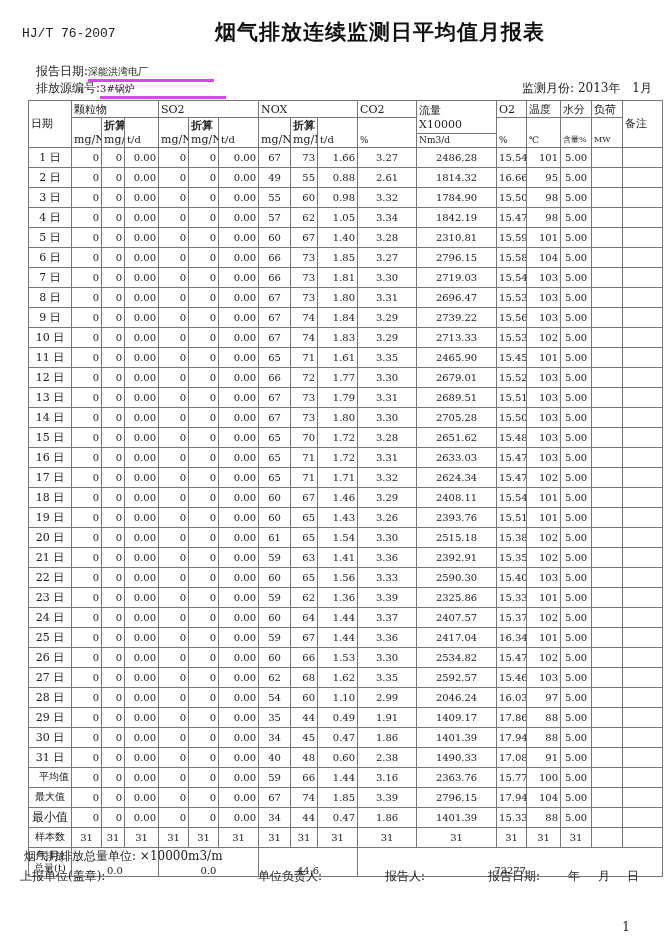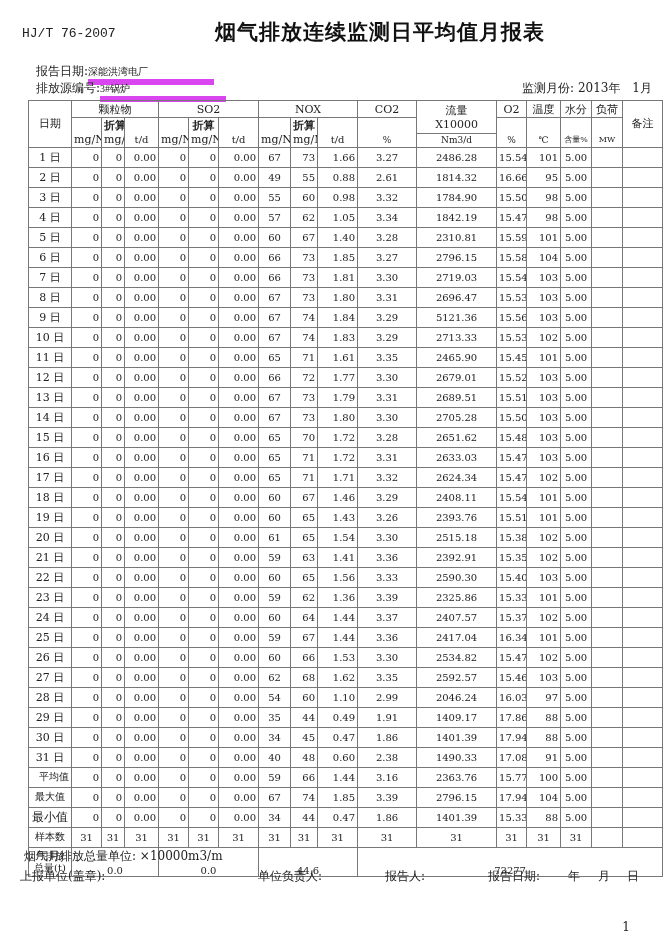--- a/index.html
+++ b/index.html
@@ -1,24 +1,24 @@
 <!DOCTYPE html>
 <html><head>
 <meta charset="utf-8">
 <style>
   html, body { margin:0; padding:0; background:#ffffff; }
   body { width:670px; height:947px; position:relative; overflow:hidden;
          font-family:"DejaVu Serif", "Liberation Serif", serif; color:#222; }
   .std { position:absolute; left:22px; top:26px; font-size:13px; font-family:"Liberation Mono","DejaVu Sans Mono",monospace; }
   .title { position:absolute; left:215px; top:18px; font-size:21px; font-weight:bold; font-family:"DejaVu Sans", sans-serif; letter-spacing:1px; color:#111; }
   .meta { position:absolute; font-size:12px; }
-  .meta .val { display:inline-block; border-bottom:6px solid #d946ef; font-size:10px; padding-right:6px;font-family:Liberation Serif, serif; }
+  .meta .val { display:inline-block; border-bottom:3px solid #d946ef; font-size:10px; padding-right:6px; }
   table.rpt { position:absolute; left:28px; top:100px; width:634px; border-collapse:collapse; table-layout:fixed; font-size:10px; }
   table.rpt td { border:1px solid #777; padding:0 2px; height:19px; white-space:nowrap; overflow:hidden; }
-  table.rpt tr.hdr td { height:auto; text-align:center; font-size:11px; }
+  table.rpt tr.hdr td { height:auto; text-align:left; font-size:11px; }
   table.rpt .u { font-size:7px; }
   table.rpt td.num { text-align:right; }
   table.rpt td.c { text-align:center; }
   table.rpt td.date { text-align:center; font-size:11px; }
   table.rpt { border:1.5px solid #333; }
   .foot { position:absolute; font-size:12px; }
   .pageno { position:absolute; right:40px; top:920px; font-size:12px; }
 </style>
 </head>
 <body>
@@ -264,21 +264,21 @@
         <td class="num">0</td>
         <td class="num">0</td>
         <td class="num">0.00</td>
         <td class="num">0</td>
         <td class="num">0</td>
         <td class="num">0.00</td>
         <td class="c">67</td>
         <td class="num">74</td>
         <td class="num">1.84</td>
         <td class="c">3.29</td>
-        <td class="c">5121.36</td>
+        <td class="c">2739.22</td>
         <td class="num">15.56</td>
         <td class="num">103</td>
         <td class="c">5.00</td>
         <td></td>
         <td></td>
       </tr>
       <tr>
         <td class="date">10 日</td>
         <td class="num">0</td>
         <td class="num">0</td>

